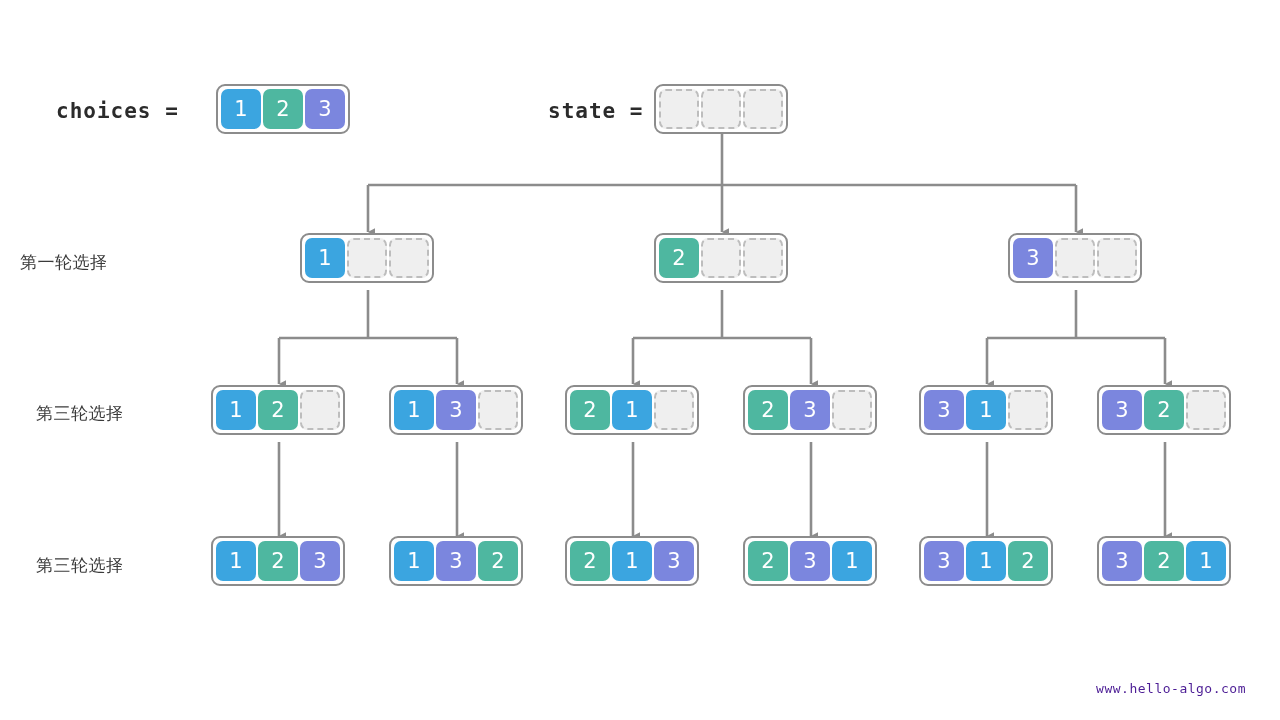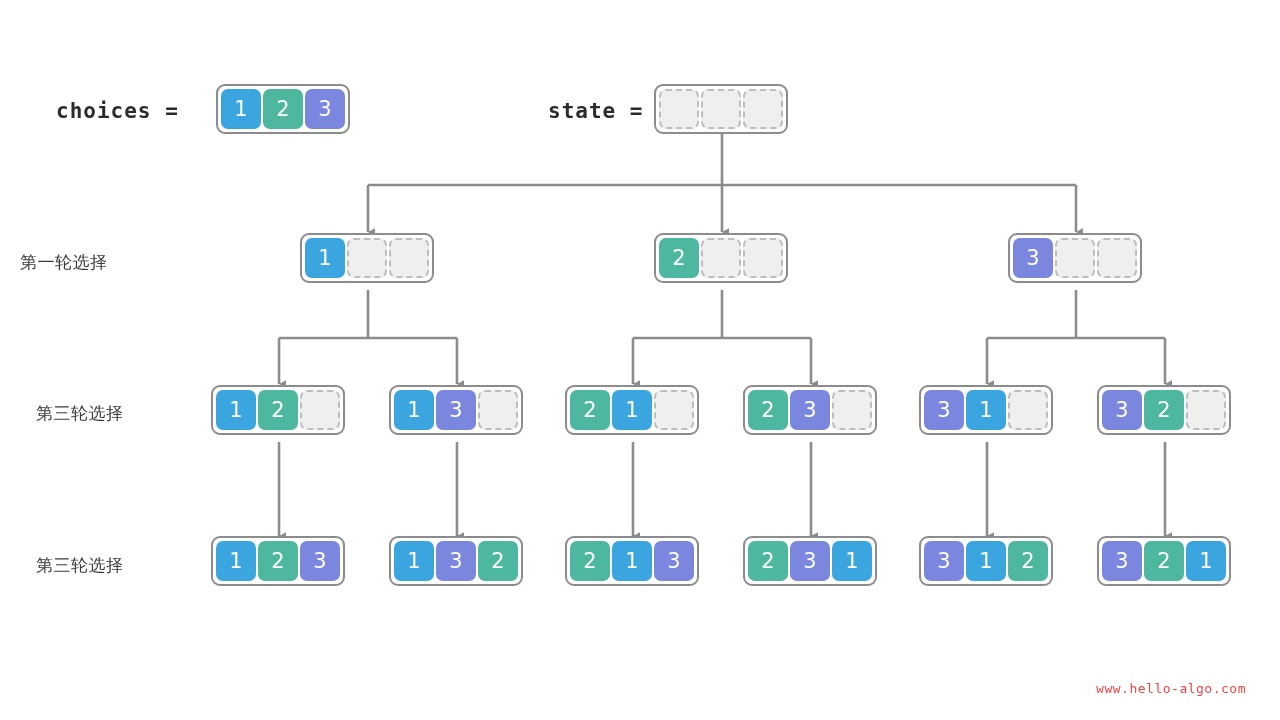--- a/index.html
+++ b/index.html
@@ -30,21 +30,21 @@
     font-size:17px;
     color:#3a3a3a;
     white-space:nowrap;
     letter-spacing:.5px;
   }
   .watermark{
     position:absolute;
     right:34px;bottom:24px;
     font-family:"DejaVu Sans Mono","Liberation Mono",monospace;
     font-size:13px;
-    color:#ef4444;
+    color:#4c1d95;
     letter-spacing:.5px;
     white-space:nowrap;
   }
 
   
   .node{
     position:absolute;
     box-sizing:border-box;
     border:2px solid #8c8c8c;
     border-radius:9px;

